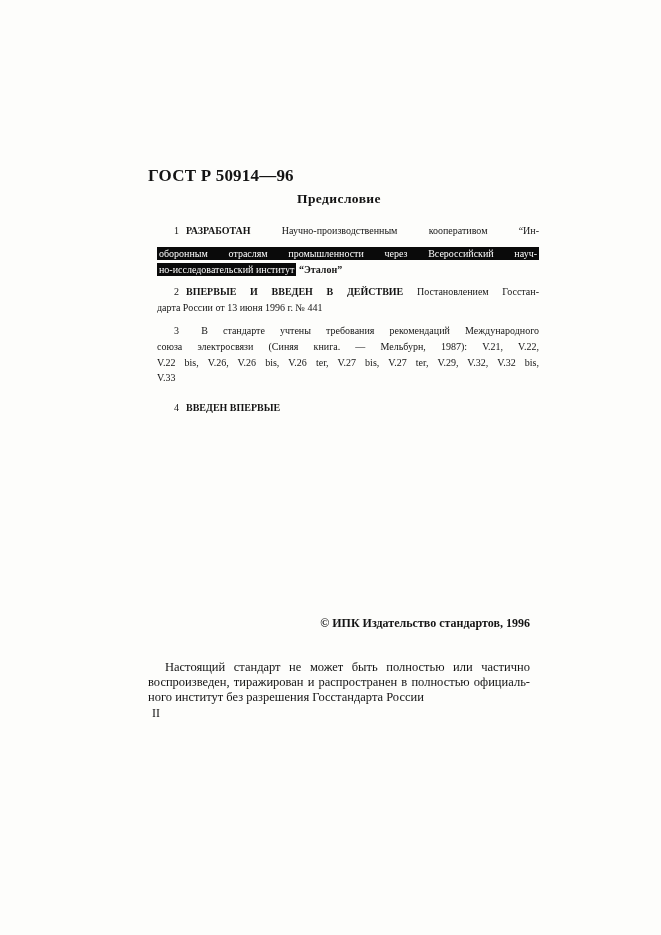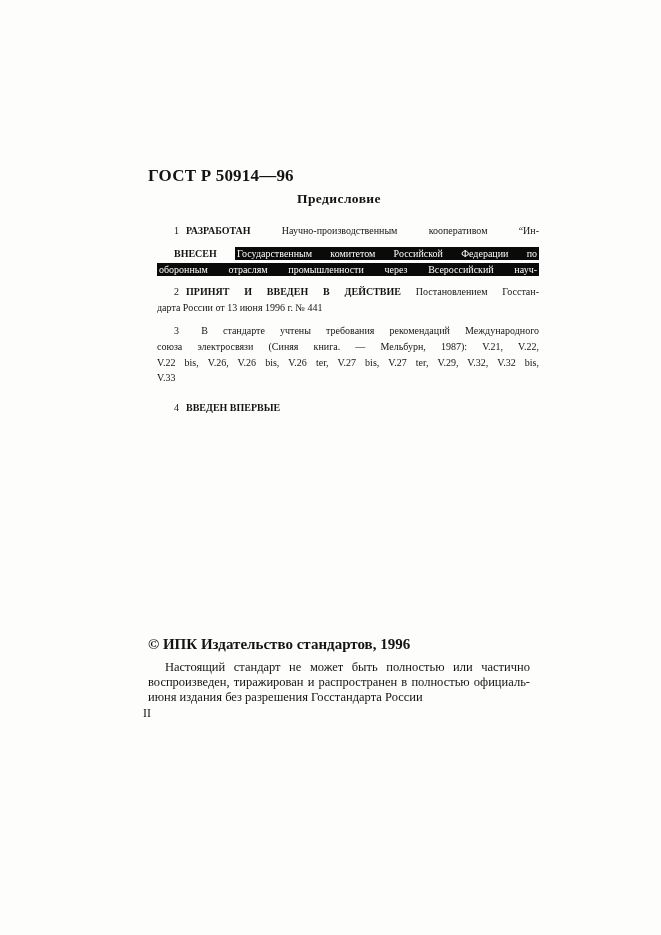--- a/index.html
+++ b/index.html
@@ -48,63 +48,63 @@
   .line.indent { text-indent: 17px; }
   .num { margin-right: 7px; }
   .b { font-weight: bold; }
   .hl {
     background: #0a0a0a;
     color: #ffffff;
     padding: 1px 2px;
   }
   .copyright {
     position: absolute;
-    left: 148px; top: 636px;
+    left: 148px; top: 616px;
     width: 382px;
-    text-align: left;
-    font-size: 15px;
+    text-align: right;
+    font-size: 12px;
     font-weight: bold;
   }
   .notice {
     position: absolute;
     left: 148px; top: 660px;
     width: 382px;
     font-size: 12.5px;
     font-weight: normal;
     line-height: 15.2px;
   }
   .page-num {
     position: absolute;
-    left: 143px; top: 706px;
+    left: 152px; top: 706px;
     font-size: 12px;
     text-align: center;
   }
 </style>
 </head>
 <body>
 
 <div class="page">
 
   <div class="doc-code">ГОСТ Р 50914—96</div>
 
   <div class="heading">Предисловие</div>
 
   <div class="body-text">
 
     <div class="para">
       <div class="line full indent"><span class="num">1</span><span class="b">РАЗРАБОТАН</span><span> Научно-производственным кооперативом “Ин-</span></div>
     </div>
 
     <div class="para">
-      <div class="line full indent"><span class="b">ВНЕСЕН </span><span class="hl">Государственным комитетом Российской Федерации по</span></div>
       <div class="line full"><span class="hl">оборонным отраслям промышленности через Всероссийский науч-</span></div>
+      <div class="line"><span class="hl">но-исследовательский институт</span><span class="b"> “Эталон”</span></div>
     </div>
 
     <div class="para">
-      <div class="line full indent"><span class="num">2</span><span class="b">ПРИНЯТ И ВВЕДЕН В ДЕЙСТВИЕ</span><span> Постановлением Госстан-</span></div>
+      <div class="line full indent"><span class="num">2</span><span class="b">ВПЕРВЫЕ И ВВЕДЕН В ДЕЙСТВИЕ</span><span> Постановлением Госстан-</span></div>
       <div class="line">дарта России от 13 июня 1996 г. № 441</div>
     </div>
 
     <div class="para">
       <div class="line full indent"><span class="num">3</span><span> В стандарте учтены требования рекомендаций Международного</span></div>
       <div class="line full">союза электросвязи (Синяя книга. — Мельбурн, 1987): V.21, V.22,</div>
       <div class="line full">V.22 bis, V.26, V.26 bis, V.26 ter, V.27 bis, V.27 ter, V.29, V.32, V.32 bis,</div>
       <div class="line">V.33</div>
     </div>
 
@@ -112,18 +112,18 @@
       <div class="line indent"><span class="num">4</span><span class="b">ВВЕДЕН ВПЕРВЫЕ</span></div>
     </div>
 
   </div>
 
   <div class="copyright">© ИПК Издательство стандартов, 1996</div>
 
   <div class="notice">
     <div class="line full indent">Настоящий стандарт не может быть полностью или частично</div>
     <div class="line full">воспроизведен, тиражирован и распространен в полностью официаль-</div>
-    <div class="line">июня издания без разрешения Госстандарта России</div>
+    <div class="line">ного институт без разрешения Госстандарта России</div>
   </div>
 
   <div class="page-num">II</div>
 
 </div>
 
 </body></html>

